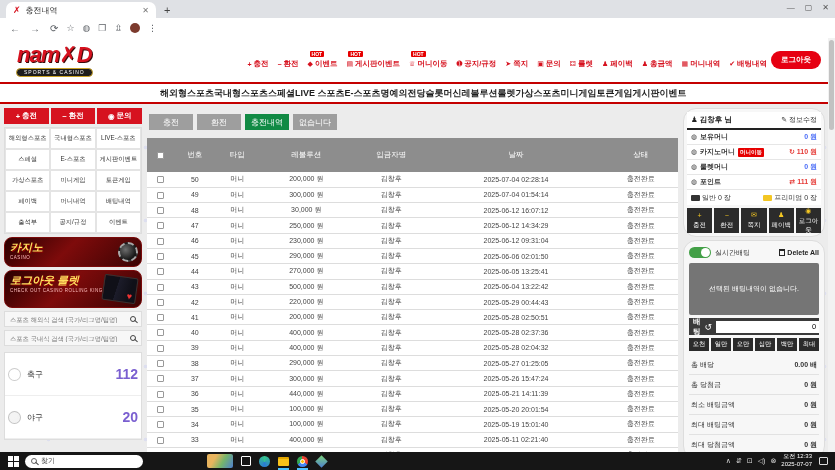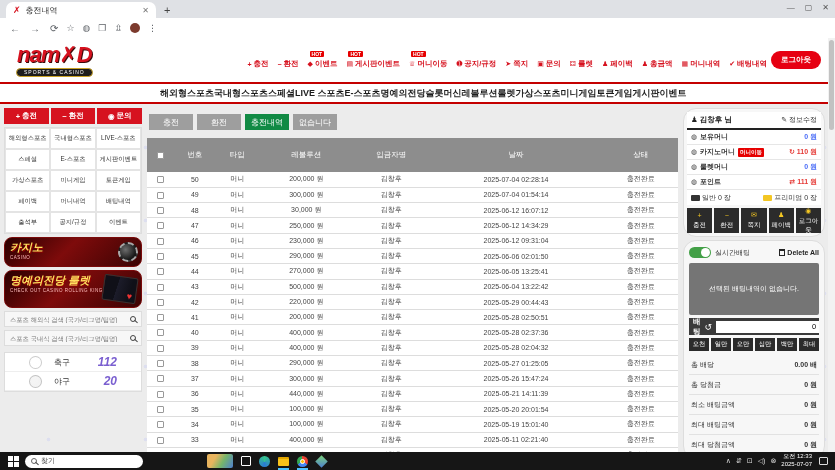--- a/index.html
+++ b/index.html
@@ -74,25 +74,25 @@
     background:linear-gradient(100deg,#101018 40%,#1c1c2a 41%,#101018 80%); border:1px solid #333;
     border-radius:2px; transform:rotate(8deg); }
   .banner .cards:after { content:"♥"; color:#e33; font-size:9px; position:absolute; right:3px; bottom:1px; }
   .searchbox { background:#f7f7f7; border:1px solid #ddd; height:16px; display:flex; align-items:center; padding:0 5px; }
   .searchbox input { flex:1; border:none; background:transparent; font-size:6.3px; color:#333; outline:none;
     font-family:inherit; }
   .mag { width:6px; height:6px; border:1px solid #444; border-radius:50%; position:relative; flex:none; }
   .mag:after { content:""; position:absolute; width:4px; height:1px; background:#444;
     right:-3px; bottom:-1px; transform:rotate(40deg); }
   .sports { background:#fff; border:1px solid #ddd; }
-  .sport { display:flex; align-items:center; gap:12px; height:19px; padding:0 24px;
+  .sport { display:flex; align-items:center; gap:6px; height:43px; padding:0 3px;
     border-bottom:1px solid #eee; cursor:pointer; }
   .s-ic { width:13px; height:13px; border-radius:50%; flex:none; }
   .s-name { font-size:8px; color:#333; }
-  .s-count { margin-left:auto; font-size:12px; color:#7a5fd0; font-weight:bold;font-style:italic; }
+  .s-count { margin-left:auto; font-size:14px; color:#7a5fd0; font-weight:bold; }
 
   
   .main { flex:1; display:flex; flex-direction:column; min-width:0; padding-top:4px; }
   .tabs { display:flex; gap:4px; margin:2px 0 8px 2px; }
   .tabbtn { width:44px; height:16px; border:none; color:#fff; font-size:8px; background:#9e9e9e; cursor:pointer; }
   .tabbtn.active { background:#118a44; }
   table.dep { width:100%; border-collapse:collapse; background:#fff; }
   .dep th { background:#8d8d8d; color:#fff; font-size:7.5px; font-weight:normal; height:34px; }
   .dep td { font-size:7px; color:#444; text-align:center; height:15.3px; border-bottom:1px solid #ddd; }
   .cb { display:inline-block; width:7px; height:7px; border:1px solid #999; border-radius:1px;
@@ -318,21 +318,21 @@
           </div>
         <div class="banner-row" id="bannerHalf">
             <div class="banner half">
               <div class="b-title">카지노</div>
               <div class="b-sub">CASINO</div>
               <span class="chip"></span>
             </div>
           </div>
         <div id="bannerWide">
             <div class="banner wide">
-              <div class="b-title">명예의전당 룰렛</div>
+              <div class="b-title">로그아웃 룰렛</div>
               <div class="b-sub">CHECK OUT CASINO ROLLING KING</div>
               <span class="cards"></span>
             </div>
           </div>
         <div id="searches">
             <div class="searchbox" style="margin-bottom: 3px;">
               <input placeholder="스포츠 해외식 검색 (국가/리그명/팀명)" style="">
               <span class="mag"></span>
             </div>
             <div class="searchbox" style="margin-bottom: 3px;">

